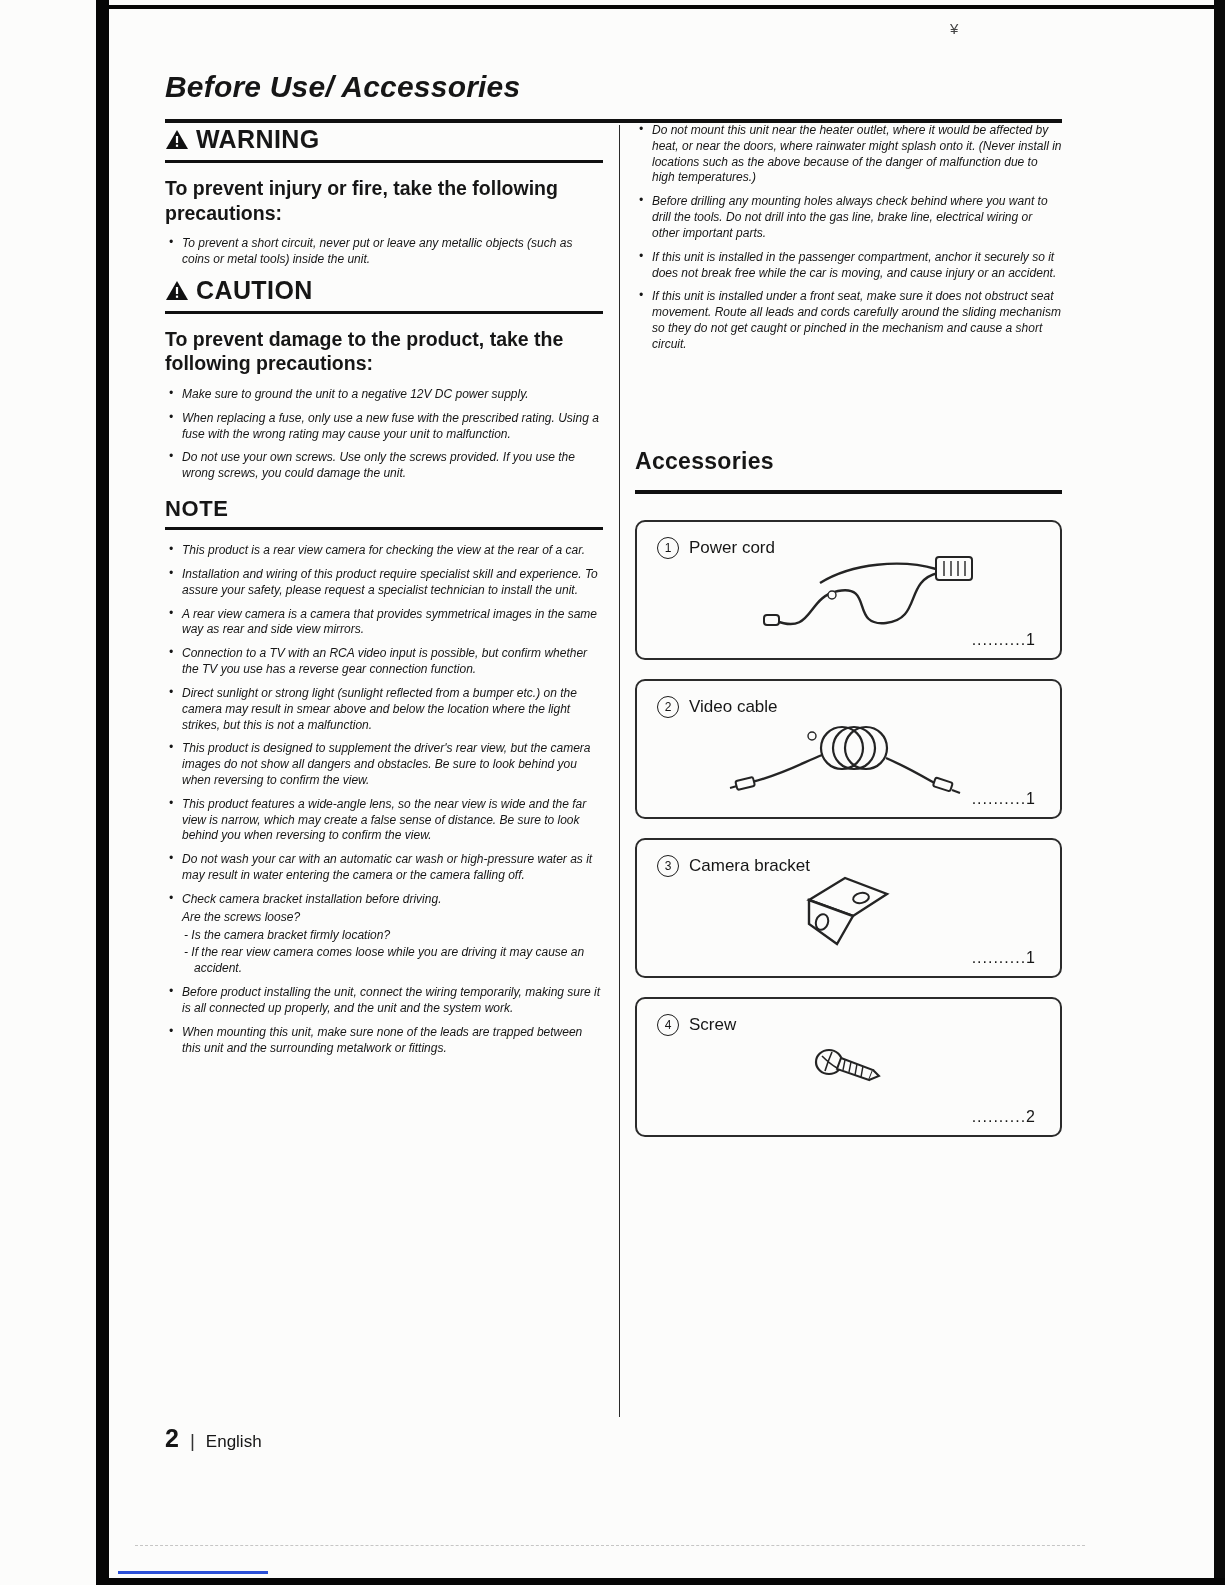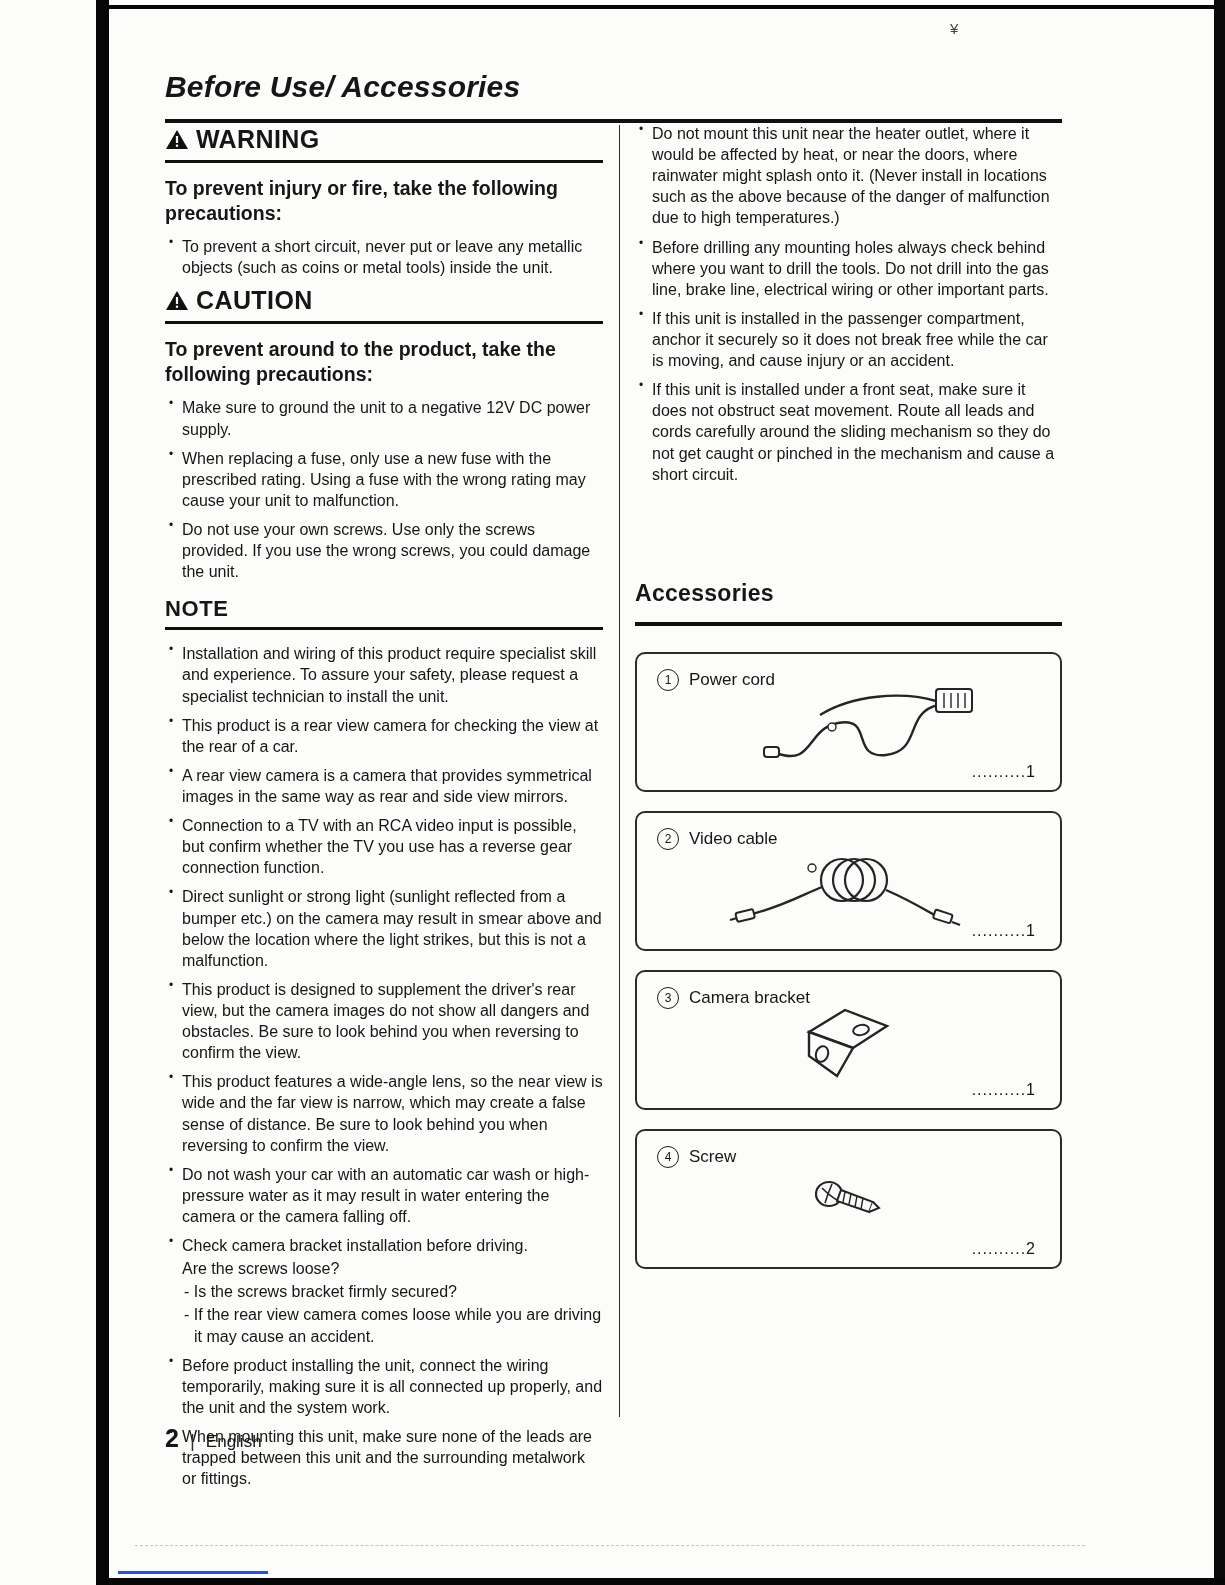--- a/index.html
+++ b/index.html
@@ -38,21 +38,21 @@
   .h-note {
     font-size:22px; font-weight:bold; letter-spacing:.6px;
     border-bottom:3px solid #101010; padding-bottom:5px; margin:14px 0 13px;
   }
   .h-acc {
     font-size:23px; font-weight:bold; letter-spacing:.3px;
     border-bottom:4px solid #101010; padding-bottom:15px; margin:95px 0 26px;
   }
   .subhead { font-size:19.5px; font-weight:bold; line-height:1.26; margin:0 0 11px; }
 
-  ul.bullets { list-style:none; margin:0 0 6px; padding:0; font-size:16px; line-height:1.32; }
+  ul.bullets { list-style:none; margin:0 0 6px; padding:0; font-size:12px; line-height:1.32;font-style:italic; }
   ul.bullets li { position:relative; padding-left:17px; margin-bottom:8px; }
   ul.bullets li::before { content:"\2022"; position:absolute; left:4px; top:-1px; font-size:12px; }
   .b-extra { margin-top:2px; }
   .b-sub   { padding-left:12px; text-indent:-10px; margin-top:2px; }
 
   .acc-box {
     position:relative; border:2px solid #2b2b2b; border-radius:10px;
     height:136px; margin-bottom:19px; background:#fcfcfb;
   }
   .acc-label-row { position:absolute; left:20px; top:15px; display:flex; align-items:center; gap:10px; font-size:17px; }
@@ -110,40 +110,40 @@
         <div class="h-warn">
           <span class="warn-tri">
             <svg width="24" height="21" viewBox="0 0 24 21">
               <polygon points="12,1 23,20 1,20" fill="#101010"></polygon>
               <rect x="10.9" y="7" width="2.2" height="7" fill="#fff"></rect>
               <rect x="10.9" y="15.6" width="2.2" height="2.2" fill="#fff"></rect>
             </svg>
           </span>
           <span>CAUTION</span>
         </div>
-        <div class="subhead">To prevent around to the product, take the following precautions:</div>
+        <div class="subhead">To prevent damage to the product, take the following precautions:</div>
         <ul class="bullets">
             <li>
               <div class="b-text">Make sure to ground the unit to a negative 12V DC power supply.</div>
             </li>
             <li>
               <div class="b-text">When replacing a fuse, only use a new fuse with the prescribed rating. Using a fuse with the wrong rating may cause your unit to malfunction.</div>
             </li>
             <li>
               <div class="b-text">Do not use your own screws. Use only the screws provided. If you use the wrong screws, you could damage the unit.</div>
             </li>
           </ul>
 
         <div class="h-note">NOTE</div>
         <ul class="bullets">
             <li>
+              <div class="b-text">This product is a rear view camera for checking the view at the rear of a car.</div>
+            </li>
+            <li>
               <div class="b-text">Installation and wiring of this product require specialist skill and experience. To assure your safety, please request a specialist technician to install the unit.</div>
-            </li>
-            <li>
-              <div class="b-text">This product is a rear view camera for checking the view at the rear of a car.</div>
             </li>
             <li>
               <div class="b-text">A rear view camera is a camera that provides symmetrical images in the same way as rear and side view mirrors.</div>
             </li>
             <li>
               <div class="b-text">Connection to a TV with an RCA video input is possible, but confirm whether the TV you use has a reverse gear connection function.</div>
             </li>
             <li>
               <div class="b-text">Direct sunlight or strong light (sunlight reflected from a bumper etc.) on the camera may result in smear above and below the location where the light strikes, but this is not a malfunction.</div>
             </li>
@@ -152,21 +152,21 @@
             </li>
             <li>
               <div class="b-text">This product features a wide-angle lens, so the near view is wide and the far view is narrow, which may create a false sense of distance. Be sure to look behind you when reversing to confirm the view.</div>
             </li>
             <li>
               <div class="b-text">Do not wash your car with an automatic car wash or high-pressure water as it may result in water entering the camera or the camera falling off.</div>
             </li>
             <li>
               <div class="b-text">Check camera bracket installation before driving.</div>
               <div class="b-extra">Are the screws loose?</div>
-              <div class="b-sub">- Is the screws bracket firmly secured?</div>
+              <div class="b-sub">- Is the camera bracket firmly location?</div>
               <div class="b-sub">- If the rear view camera comes loose while you are driving it may cause an accident.</div>
             </li>
             <li>
               <div class="b-text">Before product installing the unit, connect the wiring temporarily, making sure it is all connected up properly, and the unit and the system work.</div>
             </li>
             <li>
               <div class="b-text">When mounting this unit, make sure none of the leads are trapped between this unit and the surrounding metalwork or fittings.</div>
             </li>
           </ul>
       </div>

